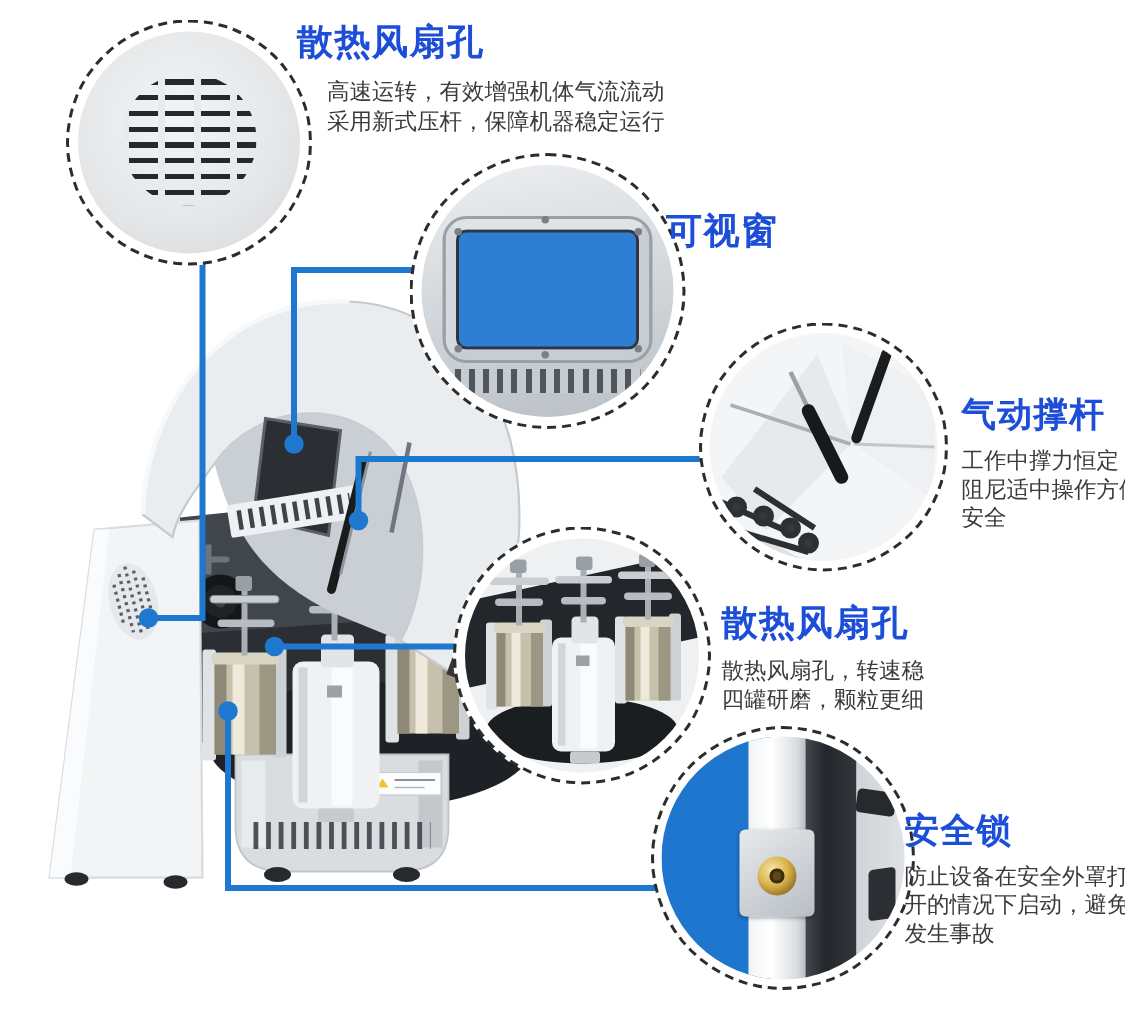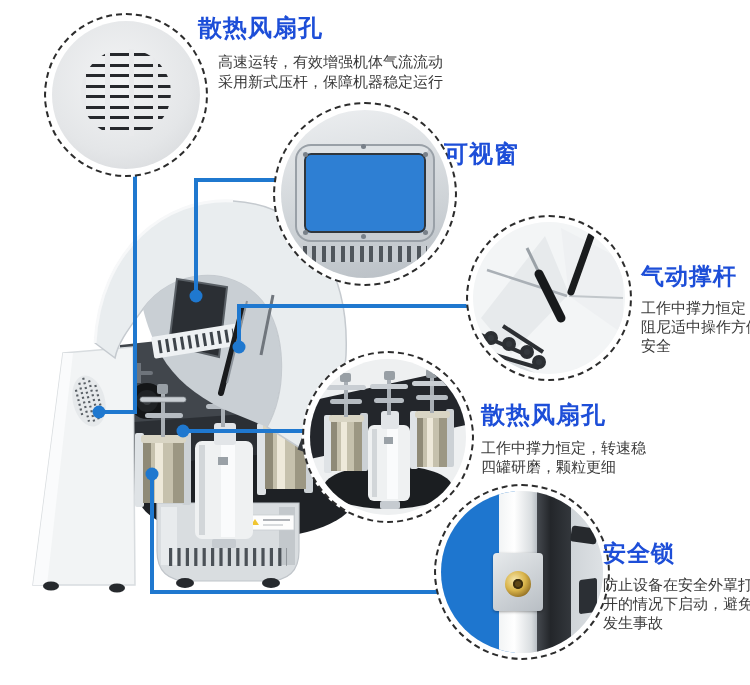--- a/index.html
+++ b/index.html
@@ -336,21 +336,21 @@
     <div class="f-desc">
       <div>工作中撑力恒定，</div>
       <div>阻尼适中操作方便</div>
       <div>安全</div>
     </div>
   </div>
 
   <div class="feature ft-jars">
     <div class="f-title">散热风扇孔</div>
     <div class="f-desc">
-      <div>工作中撑力恒定，转速稳</div>
+      <div>散热风扇孔，转速稳</div>
       <div>四罐研磨，颗粒更细</div>
     </div>
   </div>
 
   <div class="feature ft-lock">
     <div class="f-title">安全锁</div>
     <div class="f-desc">
       <div>防止设备在安全外罩打</div>
       <div>开的情况下启动，避免</div>
       <div>发生事故</div>

